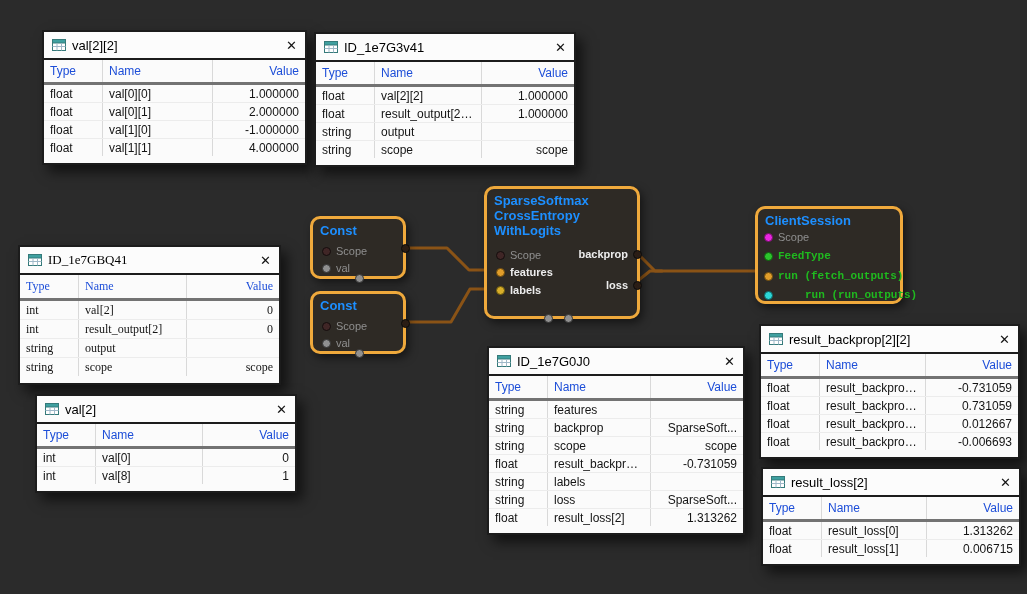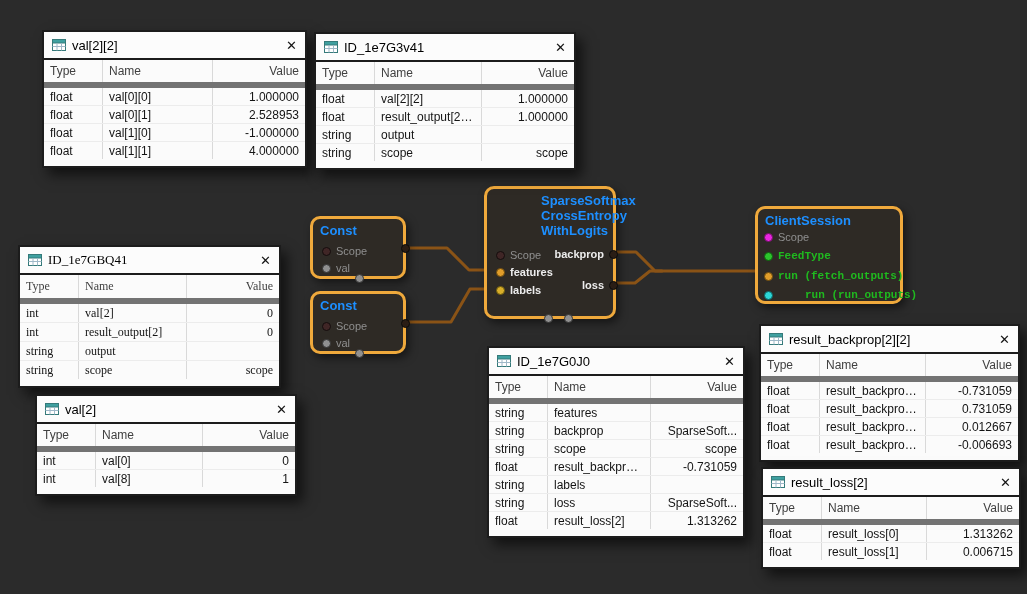--- a/index.html
+++ b/index.html
@@ -21,21 +21,21 @@
   }
   .titlebar {
     height:26px; display:flex; align-items:center; gap:6px; padding:0 8px;
     border-bottom:2px solid #1c1c1c; background:#fcfcfc;
   }
   .wtitle { font-size:13px; color:#000; }
   .close { margin-left:auto; font-size:13px; color:#111; cursor:pointer; line-height:1; }
   .tblicon { display:flex; flex:0 0 auto; }
   .winpad { padding-bottom:7px; }
   .grid { width:100%; border-collapse:collapse; font-size:12px; color:#141414; table-layout:fixed; }
-  .grid th { font-weight:normal; text-align:left; padding:4px 6px; border-bottom:6px solid #737373; color:#404040;margin-left:10px; }
+  .grid th { font-weight:normal; text-align:left; padding:4px 6px; border-bottom:3px solid #737373; color:#1d4ed8;margin-left:10px; }
   .grid td { padding:2px 6px 1px; border-bottom:1px solid #ececec; overflow:hidden; white-space:nowrap; text-overflow:ellipsis; }
   .grid tr > *:not(:last-child) { border-right:1px solid #d9d9d9; }
   .grid .c-type { width:46px; }
   .grid .c-val  { width:80px; }
   .grid th.c-val, .grid td.v { text-align:right; }
   .grid tbody tr:last-child td { border-bottom:none; }
 
   
   .node {
     position:absolute; background:#2e2a25; border:3px solid #efa93c; border-radius:10px;
@@ -94,21 +94,21 @@
       <span class="plabel dim">Scope</span>
     </div>
     <div class="prow" style="left:9px; top:42px;">
       <span class="pdot pd-gray"></span>
       <span class="plabel dim">val</span>
     </div>
     <span class="edgedot pd-dark" style="right:-7px; top:25px;"></span>
     <span class="edgedot pd-gray" style="left:42px; bottom:-7px;"></span>
   </div>
 
-  <div class="node" style="left:484px; top:186px; width:132px; height:133px;padding-left:47px;">
+  <div class="node" style="left:484px; top:186px; width:156px; height:133px;">
     <div class="ntitle">
       <div>SparseSoftmax</div>
       <div>CrossEntropy</div>
       <div>WithLogits</div>
     </div>
     <div class="prow" style="left:9px; top:59px;">
       <span class="pdot pd-maroon"></span>
       <span class="plabel dim">Scope</span>
     </div>
     <div class="prow" style="left:9px; top:76px;">
@@ -176,21 +176,21 @@
           </thead>
         <tbody>
           <tr>
               <td>float</td>
               <td>val[0][0]</td>
               <td class="v">1.000000</td>
             </tr>
           <tr>
               <td>float</td>
               <td>val[0][1]</td>
-              <td class="v">2.528953</td>
+              <td class="v">2.000000</td>
             </tr>
           <tr>
               <td>float</td>
               <td>val[1][0]</td>
               <td class="v">-1.000000</td>
             </tr>
           <tr>
               <td>float</td>
               <td>val[1][1]</td>
               <td class="v">4.000000</td>

